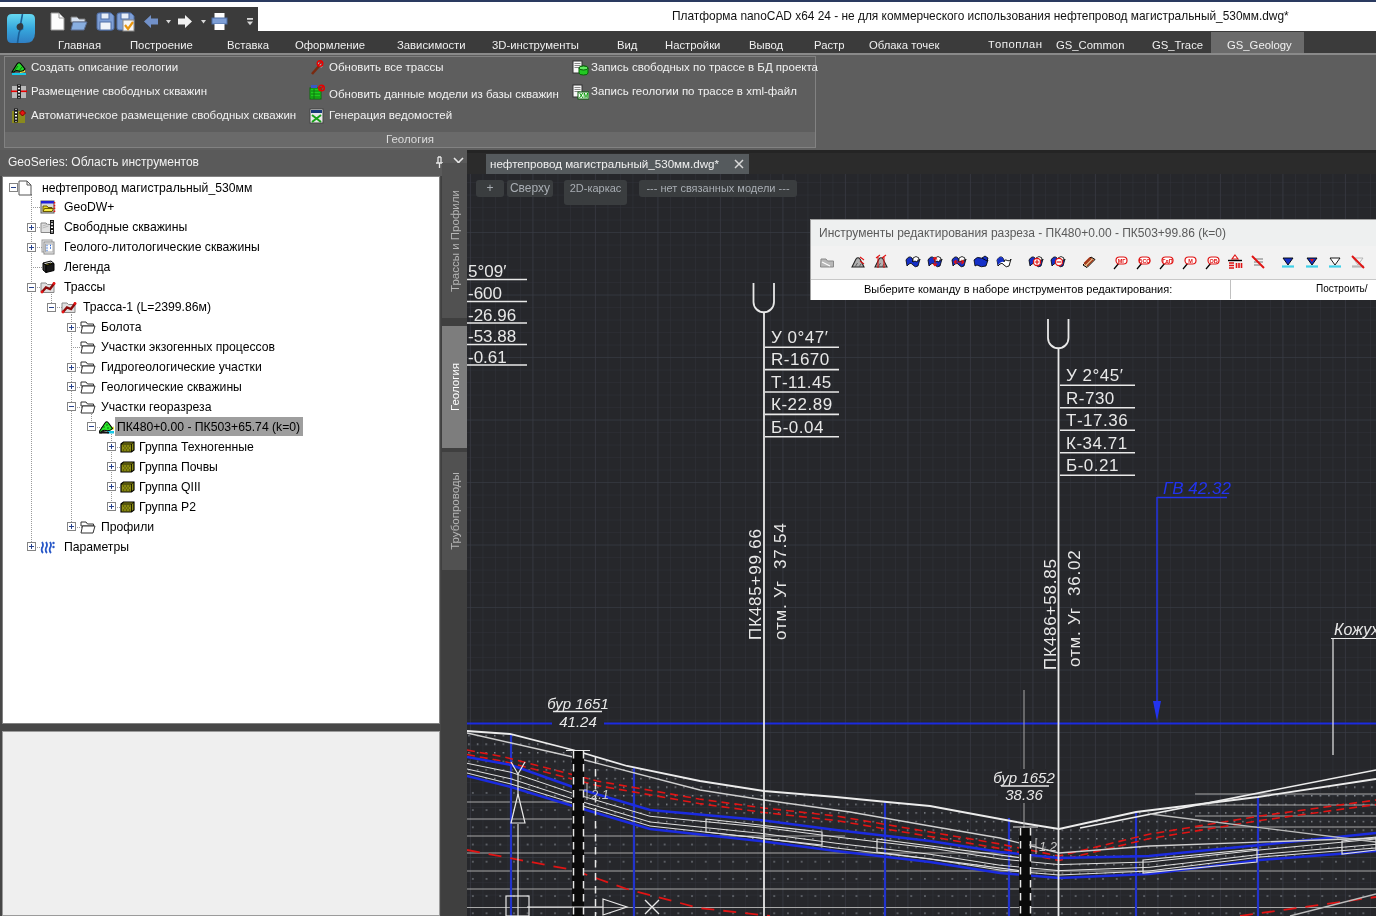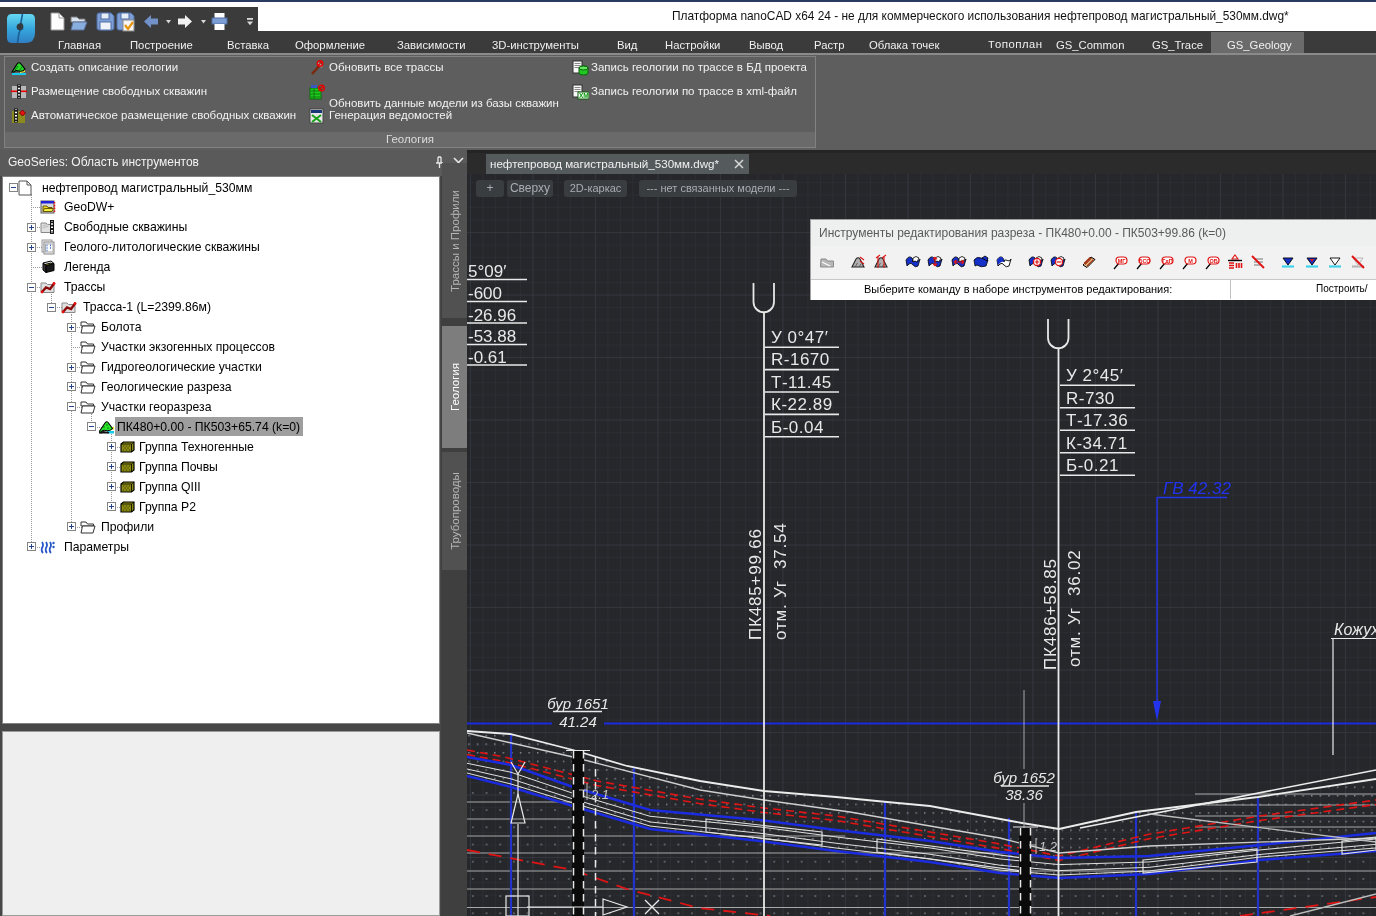--- a/index.html
+++ b/index.html
@@ -95,24 +95,24 @@
 <div class="abs" style="left:0;top:55px;width:1376px;height:95px;background:#5e5e5e;"></div>
 <div class="abs" style="left:4px;top:56px;width:812px;height:92px;border:1px solid #828282;box-sizing:border-box;background:#5e5e5e;"></div>
 <div class="abs" style="left:5px;top:132px;width:810px;height:15px;background:#6a6a6a;color:#dcdcdc;font-size:11.5px;text-align:center;line-height:15px;">Геология</div>
 <div id="ribbonrows" style="position:absolute;left:0;top:0;width:1376px;height:150px;font-size:11.5px;color:#f2f2f2;white-space:nowrap;">
 
   <div class="abs" style="left:31px;top:61px;">Создать описание геологии</div>
   <div class="abs" style="left:31px;top:85px;">Размещение свободных скважин</div>
   <div class="abs" style="left:31px;top:109px;">Автоматическое размещение свободных скважин</div>
 
   <div class="abs" style="left:329px;top:61px;">Обновить все трассы</div>
-  <div class="abs" style="left:329px;top:97px;">Обновить данные модели из базы скважин</div>
+  <div class="abs" style="left:329px;top:88px;">Обновить данные модели из базы скважин</div>
   <div class="abs" style="left:329px;top:109px;">Генерация ведомостей</div>
 
-  <div class="abs" style="left:591px;top:61px;">Запись геологии по трассе в БД проекта</div>
+  <div class="abs" style="left:591px;top:61px;">Запись свободных по трассе в БД проекта</div>
   <div class="abs" style="left:591px;top:85px;">Запись геологии по трассе в xml-файл</div>
 
   <svg class="abs" style="left:11px;top:60px" width="16" height="16" viewBox="0 0 16 16">
     <path d="M1,13 h14 v2 h-14 z" fill="#15c9e8"></path>
     <path d="M9,10 l5,-1 v3 l-5,1 z" fill="#f2e93c"></path>
     <path d="M1,12 L6,4 Q8,1.5 10,4 L14,9 Q12,12 8,11 Q4,10 3,12 Z" fill="#27d827" stroke="#000" stroke-width="1.2"></path>
     <path d="M4,10 l3,-4 m1,5 l3,-4" stroke="#0a7a0a" stroke-width="1"></path>
   </svg>
   <svg class="abs" style="left:11px;top:84px" width="16" height="16" viewBox="0 0 16 16">
     <rect x="1" y="2" width="14" height="12" fill="#b8b8b8"></rect>
@@ -277,21 +277,21 @@
       <path d="M2.5,7 h12.5 l-2,7 h-12 z" fill="#fff" stroke="#333"></path>
     </svg>
 <div class="abs" style="left:101px;top:359px;height:16px;line-height:16px;white-space:nowrap;">Гидрогеологические участки</div>
 <div class="abs" style="left:67px;top:382px;width:9px;height:9px;background:#fff;border:1px solid #848484;box-sizing:border-box;"></div>
 <div class="abs" style="left:69px;top:386px;width:5px;height:1px;background:#26418c;"></div>
 <div class="abs" style="left:71px;top:384px;width:1px;height:5px;background:#26418c;"></div>
 <svg class="abs" style="left:80px;top:379px" width="16" height="16" viewBox="0 0 16 16">
       <path d="M1,3 h5 l1.5,2 h6 v2 h-12.5 z" fill="#fff" stroke="#333"></path>
       <path d="M2.5,7 h12.5 l-2,7 h-12 z" fill="#fff" stroke="#333"></path>
     </svg>
-<div class="abs" style="left:101px;top:379px;height:16px;line-height:16px;white-space:nowrap;">Геологические разреза</div>
+<div class="abs" style="left:101px;top:379px;height:16px;line-height:16px;white-space:nowrap;">Геологические скважины</div>
 <div class="abs" style="left:67px;top:402px;width:9px;height:9px;background:#fff;border:1px solid #848484;box-sizing:border-box;"></div>
 <div class="abs" style="left:69px;top:406px;width:5px;height:1px;background:#26418c;"></div>
 <svg class="abs" style="left:80px;top:399px" width="16" height="16" viewBox="0 0 16 16">
       <path d="M1,3 h5 l1.5,2 h6 v2 h-12.5 z" fill="#fff" stroke="#333"></path>
       <path d="M2.5,7 h12.5 l-2,7 h-12 z" fill="#fff" stroke="#333"></path>
     </svg>
 <div class="abs" style="left:101px;top:399px;height:16px;line-height:16px;white-space:nowrap;">Участки георазреза</div>
 <div class="abs" style="left:87px;top:422px;width:9px;height:9px;background:#fff;border:1px solid #848484;box-sizing:border-box;"></div>
 <div class="abs" style="left:89px;top:426px;width:5px;height:1px;background:#26418c;"></div>
 <svg class="abs" style="left:99px;top:419px" width="16" height="16" viewBox="0 0 16 16">
@@ -533,21 +533,21 @@
 <path d="M1001,786 H1049" stroke="#e8e8e8" stroke-width="1.4"></path>
 <text x="1024" y="800" font-size="15" fill="#e8e8e8" text-anchor="middle" font-family="Liberation Sans" font-style="italic">38.36</text>
 <text x="591" y="799" font-size="13" fill="#c8c8c8" text-anchor="start" font-family="Liberation Sans" font-style="italic">2.1</text>
 <text x="1039" y="851" font-size="13" fill="#c8c8c8" text-anchor="start" font-family="Liberation Sans" font-style="italic">1.2</text>
 <path d="M587,783 v17 M587,790 h-8" stroke="#c0c0c0" stroke-width="1"></path>
 <path d="M1036,838 v16 M1036,845 h-7" stroke="#c0c0c0" stroke-width="1"></path>
 </svg>
 
 <div class="abs" style="left:476px;top:180px;width:28px;height:17px;background:#3a3d3f;border-radius:3px;color:#a8adb3;font-size:12px;text-align:center;line-height:16px;">+</div>
 <div class="abs" style="left:507px;top:180px;width:46px;height:17px;background:#3a3d3f;border-radius:3px;color:#a8adb3;font-size:12px;text-align:center;line-height:16px;">Сверху</div>
-<div class="abs" style="left:564px;top:180px;width:63px;height:17px;background:#3a3d3f;border-radius:3px;color:#a8adb3;font-size:11px;text-align:center;line-height:16px;">2D-каркас</div>
+<div class="abs" style="left:564px;top:180px;width:63px;height:25px;background:#3a3d3f;border-radius:3px;color:#a8adb3;font-size:11px;text-align:center;line-height:16px;">2D-каркас</div>
 <div class="abs" style="left:639px;top:180px;width:158px;height:17px;background:#3a3d3f;border-radius:3px;color:#a8adb3;font-size:11px;text-align:center;line-height:16px;">--- нет связанных модели ---</div>
 
 <div class="abs" style="left:810px;top:219px;width:566px;height:81px;background:#ffffff;border:1px solid #a0a0a0;border-right:none;box-sizing:border-box;"></div>
 <div class="abs" style="left:811px;top:220px;width:565px;height:26px;background:#eef0f0;color:#5a5a5a;font-size:12px;line-height:26px;"><span style="margin-left:8px;">Инструменты редактирования разреза - ПК480+0.00 - ПК503+99.86 (k=0)</span></div>
 <div id="tbicons" style="position:absolute;left:0;top:0;width:1376px;height:916px;pointer-events:none;">
 <div class="abs" style="left:811px;top:246px;width:565px;height:33px;background:#f2f2f2;"></div>
 <svg class="abs" style="left:819px;top:254px" width="16" height="16" viewBox="0 0 16 16">
       <path d="M2,5 h5 l1.5,2 h6 v6 h-13 z" fill="#b8b8b8" stroke="#8a8a8a"></path>
       <path d="M3,8 l8,4" stroke="#fff" stroke-width="1.2"></path>
     </svg>

